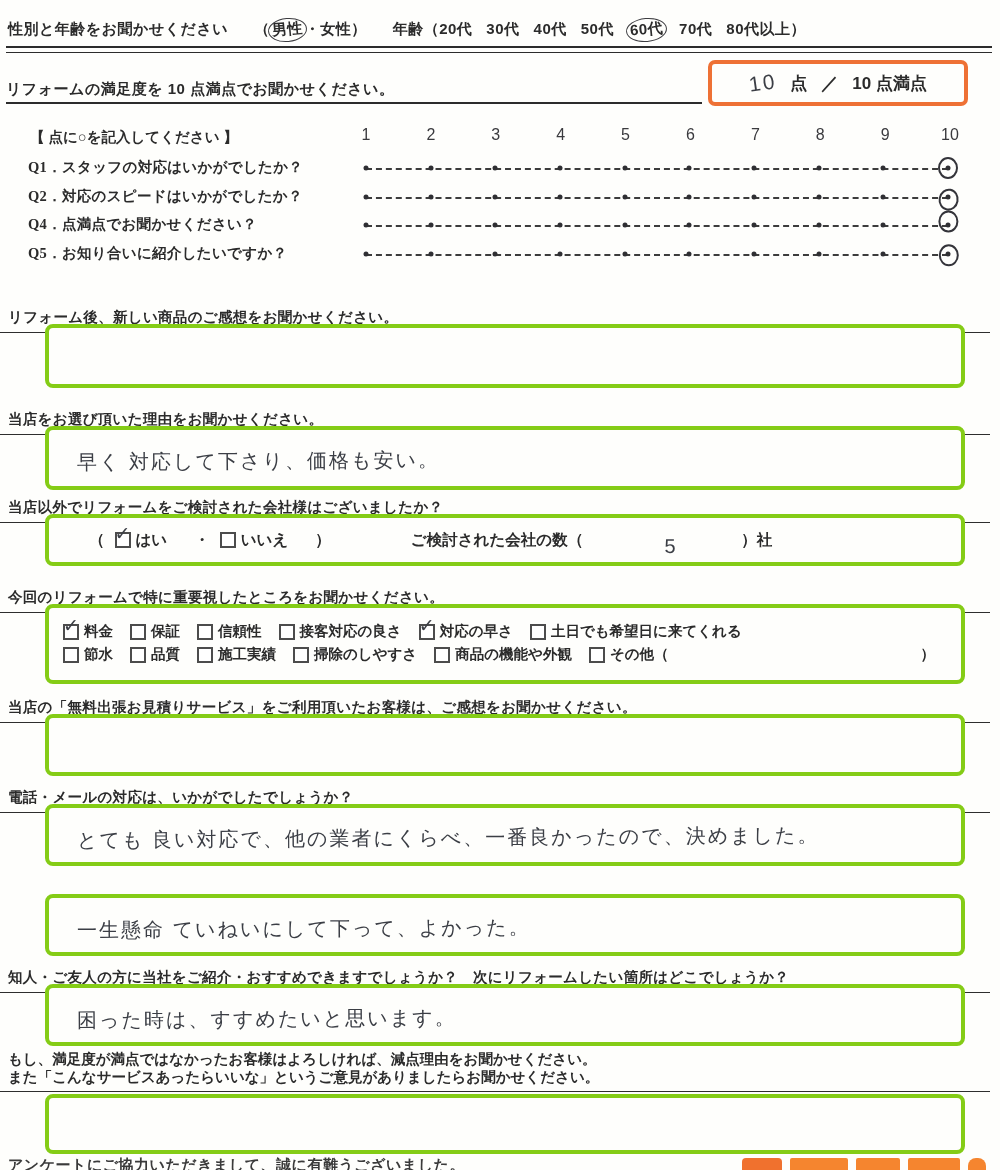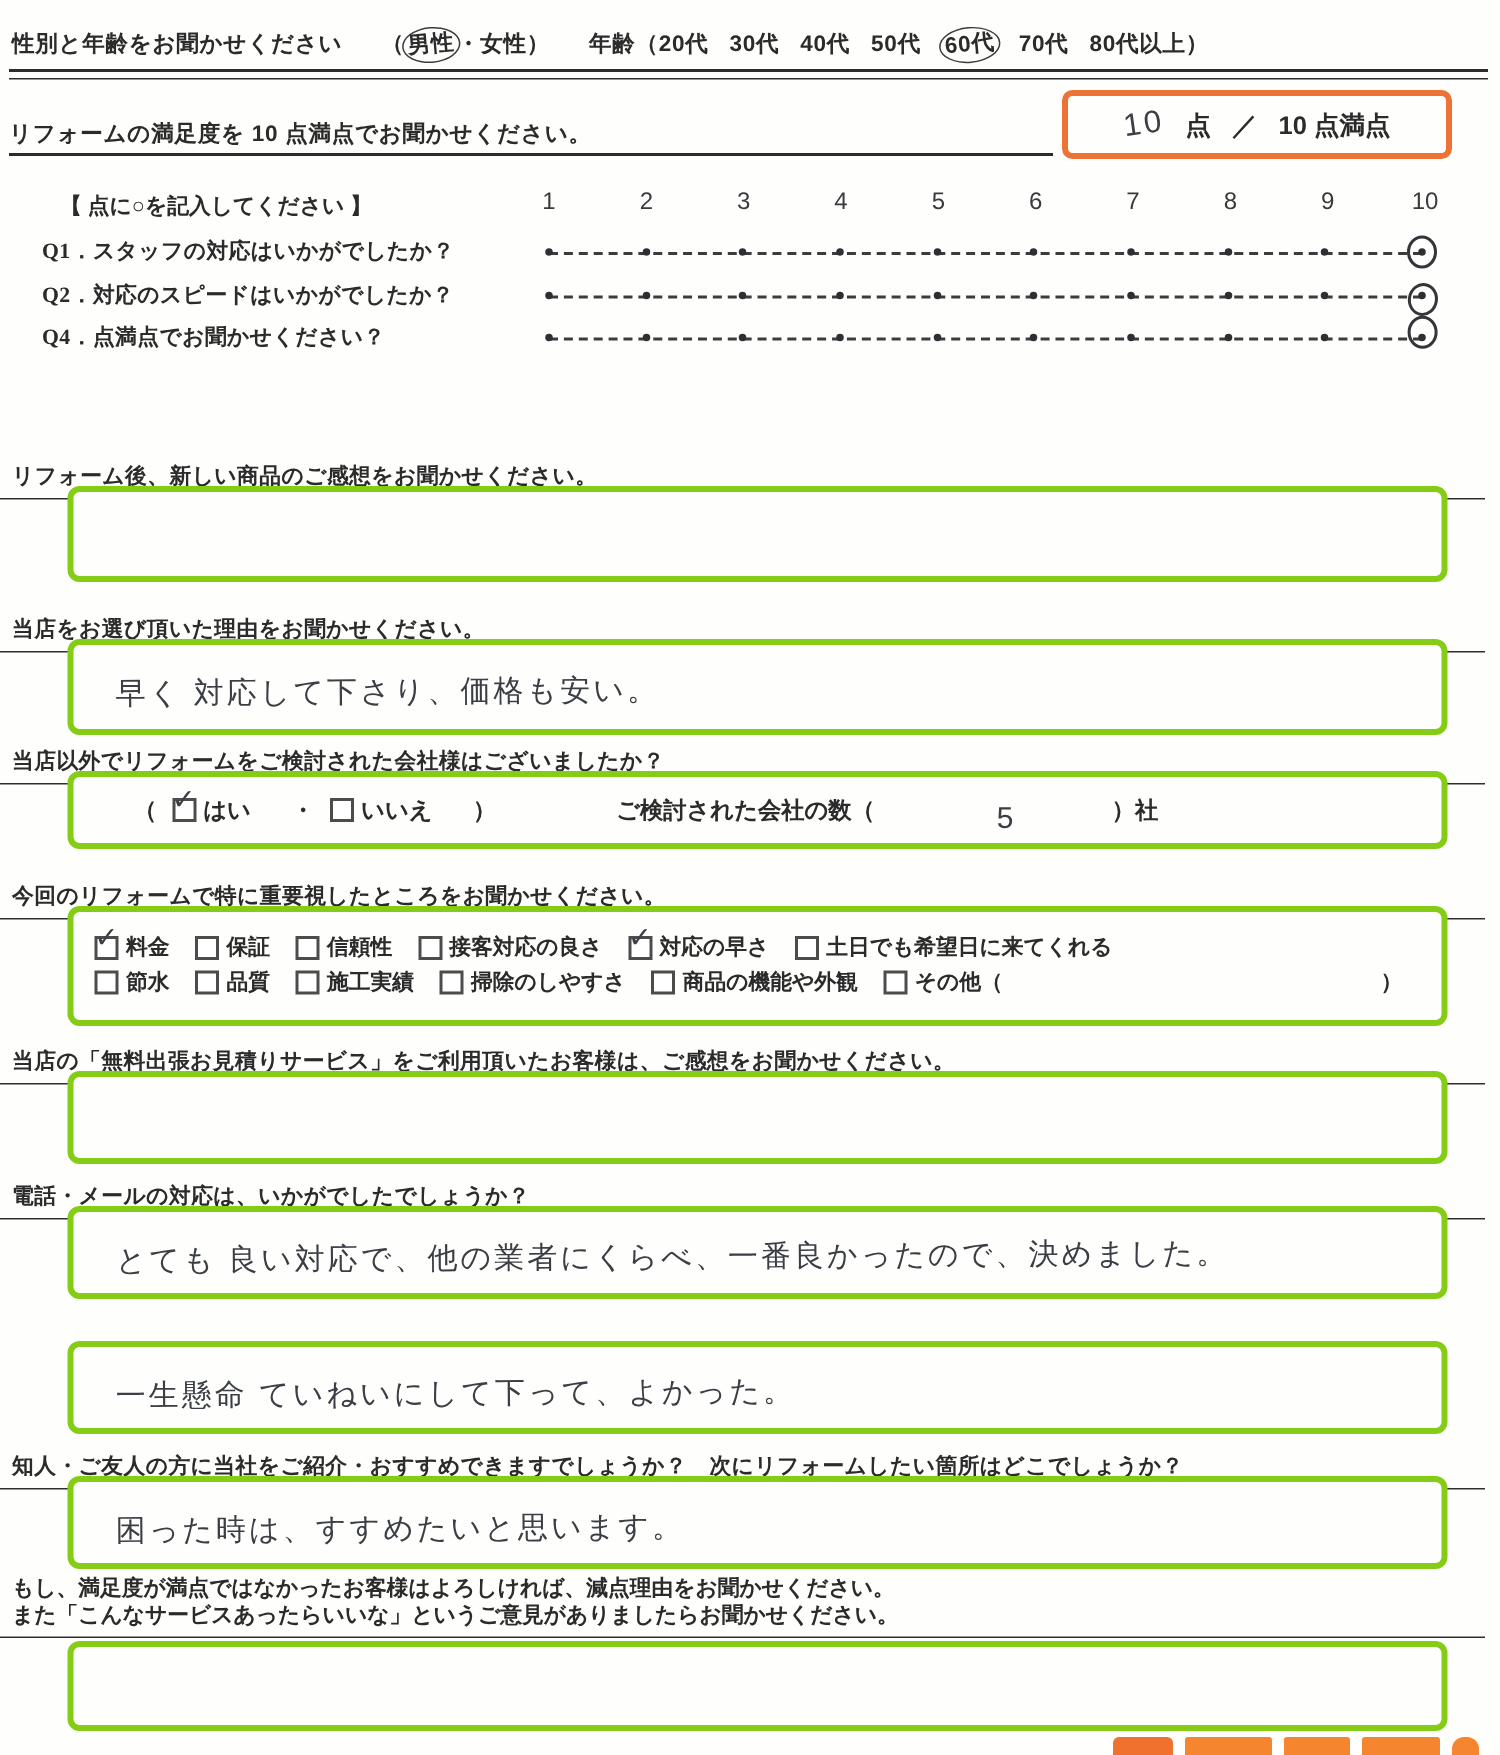--- a/index.html
+++ b/index.html
@@ -28,21 +28,21 @@
     position:absolute;top:60px;right:32px;width:252px;height:38px;
     border:4px solid #ee7135;border-radius:7px;background:#fefefc;
     display:flex;align-items:center;justify-content:center;gap:14px;
     font-size:17px;font-weight:bold;
   }
   .hand{color:#3b3e45;letter-spacing:2px;font-weight:normal;}
   .score-box .hand{font-size:21px;transform:rotate(-8deg);}
 
   
   .ratings{top:124px;height:176px;}
-  .rating-instruction{position:absolute;left:40px;top:4px;font-size:14.5px;font-weight:bold;}
+  .rating-instruction{position:absolute;left:30px;top:4px;font-size:14.5px;font-weight:bold;}
   .scale-numbers{position:absolute;left:366px;width:584px;height:20px;top:2px;}
   .scale-numbers .num{position:absolute;top:0;transform:translateX(-50%);font-size:16px;color:#3a3a3e;}
   .rating-rows{position:absolute;top:30px;left:0;right:0;font-family:Liberation Serif, serif;}
   .rating-row{position:relative;height:28.5px;}
   .rating-label{position:absolute;left:28px;top:4px;font-size:14.5px;font-weight:bold;letter-spacing:.3px;}
   .scale{position:absolute;left:352px;width:600px;top:0;bottom:0;}
   .scale-inner{position:absolute;left:14px;right:4px;top:0;bottom:0;}
   .dash-line{position:absolute;left:0;right:0;top:50%;border-top:2px dashed #3c3c3c;}
   .dot{position:absolute;width:5px;height:5px;background:#2f2f33;border-radius:50%;top:50%;transform:translate(-50%,-50%);}
   .ring{position:absolute;width:16px;height:18px;border:2px solid #34343a;border-radius:50%;top:50%;transform:translate(-50%,-50%);}
@@ -176,20 +176,39 @@
               <span class="dot" style="left: 44.4444%;"></span>
               <span class="dot" style="left: 55.5556%;"></span>
               <span class="dot" style="left: 66.6667%;"></span>
               <span class="dot" style="left: 77.7778%;"></span>
               <span class="dot" style="left: 88.8889%;"></span>
               <span class="dot" style="left: 100%;"></span>
               <span class="ring ring-3" style="left: 100%;"></span>
             </div>
           </div>
         </div>
+        <div class="rating-row">
+          <div class="rating-label">Q5．お知り合いに紹介したいですか？</div>
+          <div class="scale">
+            <div class="scale-inner">
+              <div class="dash-line"></div>
+              <span class="dot" style="left: 0%;"></span>
+              <span class="dot" style="left: 11.1111%;"></span>
+              <span class="dot" style="left: 22.2222%;"></span>
+              <span class="dot" style="left: 33.3333%;"></span>
+              <span class="dot" style="left: 44.4444%;"></span>
+              <span class="dot" style="left: 55.5556%;"></span>
+              <span class="dot" style="left: 66.6667%;"></span>
+              <span class="dot" style="left: 77.7778%;"></span>
+              <span class="dot" style="left: 88.8889%;"></span>
+              <span class="dot" style="left: 100%;"></span>
+              <span class="ring ring-4" style="left: 100%;"></span>
+            </div>
+          </div>
+        </div>
       </div>
   </div>
 
   <div class="abs section-header" style="top:308px">リフォーム後、新しい商品のご感想をお聞かせください。</div>
   <div class="answer-box" style="top:324px;height:56px">
     <span class="hand"></span>
   </div>
 
   <div class="abs section-header" style="top:410px">当店をお選び頂いた理由をお聞かせください。</div>
   <div class="answer-box" style="top:426px;height:56px">
@@ -302,20 +321,21 @@
   </div>
 
   <div class="abs deduction-header" style="top:1050px">
     <div>もし、満足度が満点ではなかったお客様はよろしければ、減点理由をお聞かせください。</div>
     <div>また「こんなサービスあったらいいな」というご意見がありましたらお聞かせください。</div>
   </div>
   <div class="answer-box" style="top:1094px;height:52px">
     <span class="hand"></span>
   </div>
 
+  <div class="footer-thanks">アンケートにご協力いただきまして、誠に有難うございました。</div>
   <div class="logo-partial">
     <span class="logo-sq"></span>
     <span class="logo-b1"></span>
     <span class="logo-b2"></span>
     <span class="logo-b3"></span>
     <span class="logo-b4"></span>
   </div>
 
 </div>
 

